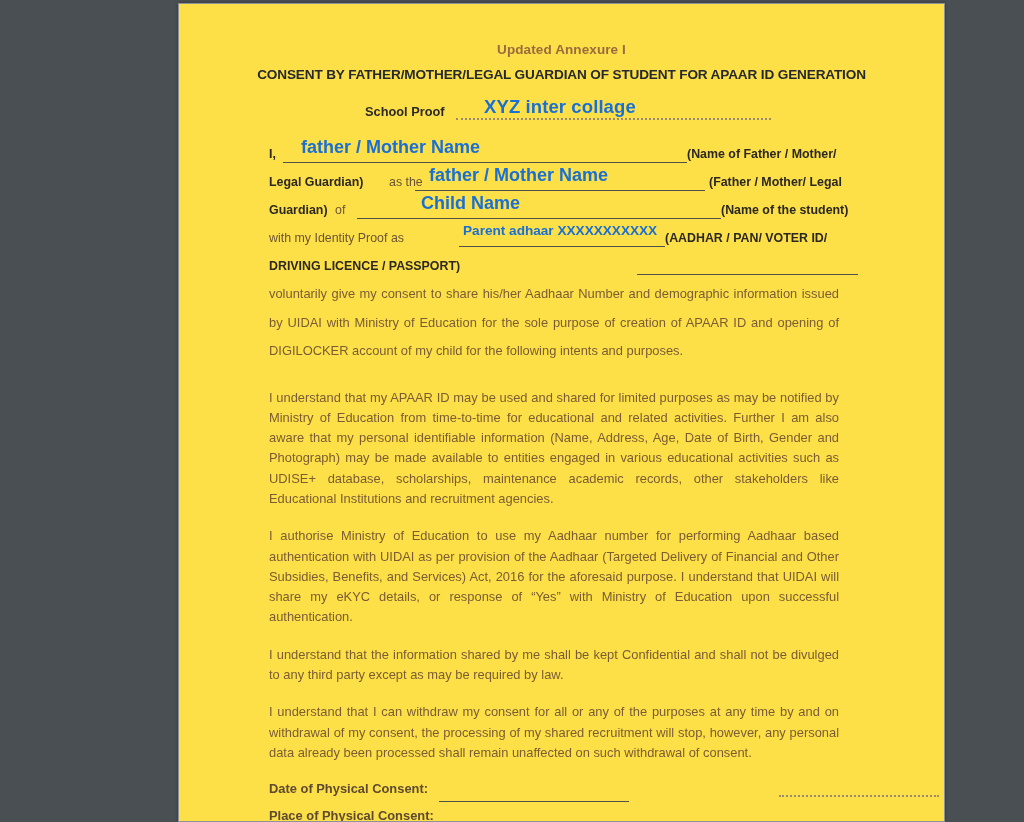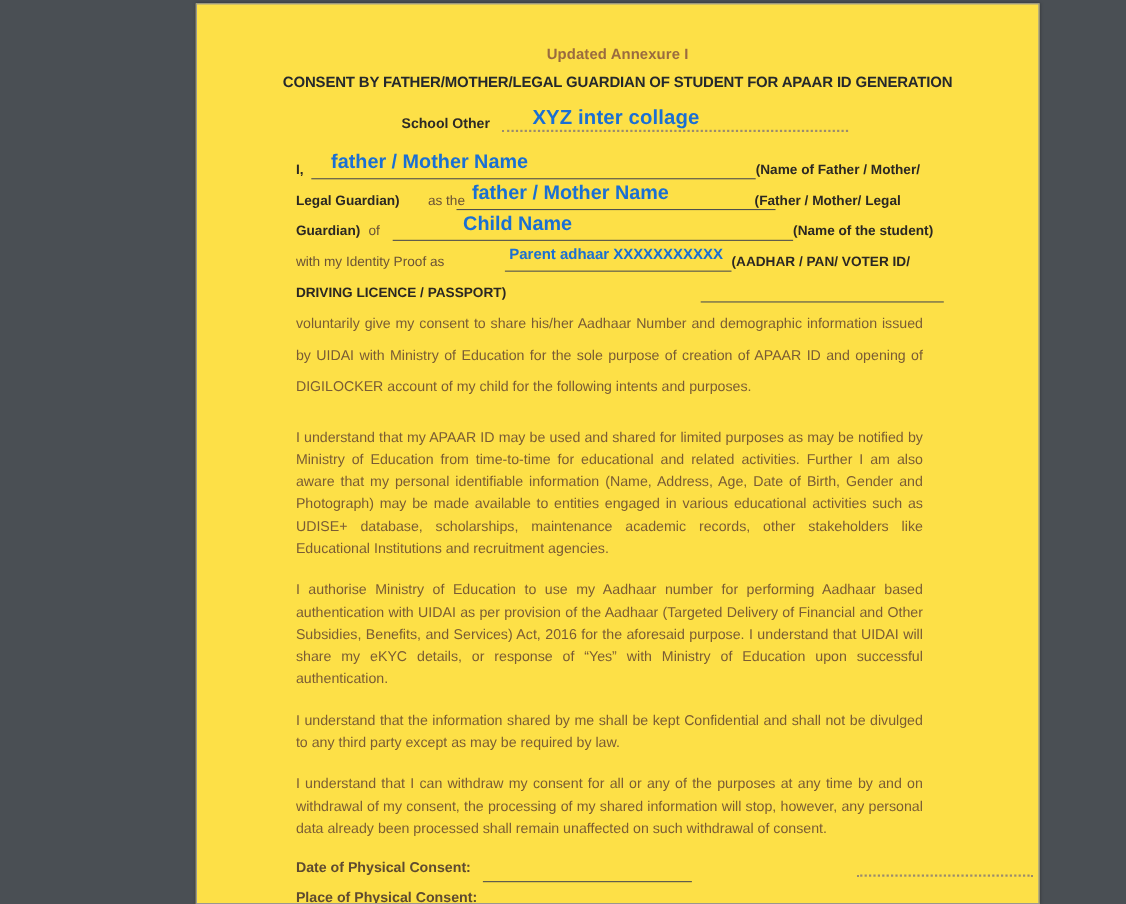--- a/index.html
+++ b/index.html
@@ -177,40 +177,40 @@
 
 <div id="viewport">
   <div id="page">
     <div id="page-inner">
 
       <div class="anx-title">Updated Annexure I</div>
 
       <div class="main-heading">CONSENT BY FATHER/MOTHER/LEGAL GUARDIAN OF STUDENT FOR APAAR ID GENERATION</div>
 
       <div class="school-row">
-        <span class="school-label">School Other</span>
+        <span class="school-label">School Proof</span>
         <span class="school-dotline"></span>
         <span class="school-value">XYZ inter collage</span>
       </div>
 
       <div class="form-block">
 
         <div class="fline">
           <span class="fl-bold">I,</span>
           <span class="blank" style="left:14px; width:404px;"></span>
           <span class="fillval" style="left:32px;">father / Mother Name</span>
           <span class="fl-bold" style="position:absolute; left:418px;">(Name of Father / Mother/</span>
         </div>
 
         <div class="fline">
           <span class="fl-bold">Legal Guardian)</span>
           <span class="fl-reg" style="position:absolute; left:94px;margin-left:26px;">as the</span>
           <span class="blank" style="left:146px; width:290px;"></span>
           <span class="fillval" style="left:160px;">father / Mother Name</span>
-          <span class="fl-bold" style="position:absolute; left:417px;">(Father / Mother/ Legal</span>
+          <span class="fl-bold" style="position:absolute; left:440px;">(Father / Mother/ Legal</span>
         </div>
 
         <div class="fline">
           <span class="fl-bold">Guardian)</span>
           <span class="fl-reg" style="position:absolute; left:66px;">of</span>
           <span class="blank" style="left:88px; width:364px;"></span>
           <span class="fillval" style="left:152px;">Child Name</span>
           <span class="fl-bold" style="position:absolute; left:452px;">(Name of the student)</span>
         </div>
 
@@ -240,21 +240,21 @@
         <div class="gap-md"></div>
 
         <p class="para tight">I authorise Ministry of Education to use my Aadhaar number for performing Aadhaar based authentication with UIDAI as per provision of the Aadhaar (Targeted Delivery of Financial and Other Subsidies, Benefits, and Services) Act, 2016 for the aforesaid purpose. I understand that UIDAI will share my eKYC details, or response of “Yes” with Ministry of Education upon successful authentication.</p>
 
         <div class="gap-md"></div>
 
         <p class="para tight">I understand that the information shared by me shall be kept Confidential and shall not be divulged to any third party except as may be required by law.</p>
 
         <div class="gap-md"></div>
 
-        <p class="para tight">I understand that I can withdraw my consent for all or any of the purposes at any time by and on withdrawal of my consent, the processing of my shared information will stop, however, any personal data already been processed shall remain unaffected on such withdrawal of consent.</p>
+        <p class="para tight">I understand that I can withdraw my consent for all or any of the purposes at any time by and on withdrawal of my consent, the processing of my shared recruitment will stop, however, any personal data already been processed shall remain unaffected on such withdrawal of consent.</p>
 
       </div>
 
       <div class="footer-block">
         <div class="frow">
           <span class="flabel">Date of Physical Consent:</span>
           <span class="fblank"></span>
           <span class="sig-dotline"></span>
         </div>
         <div class="frow">

